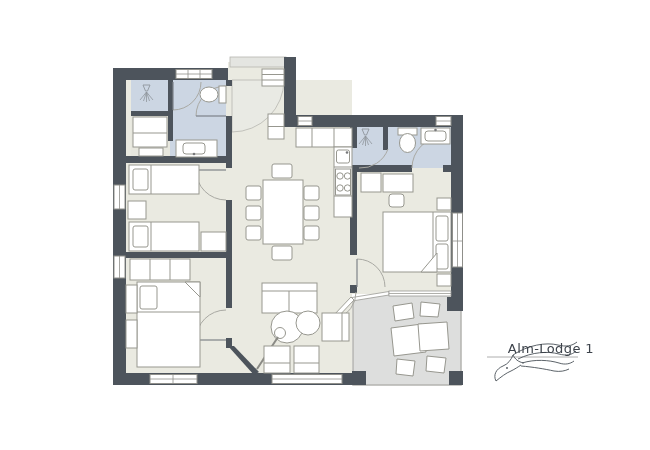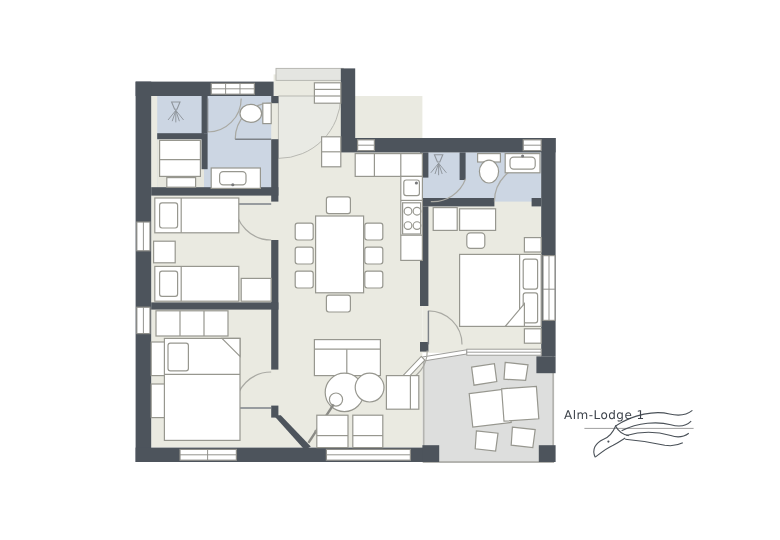--- a/index.html
+++ b/index.html
@@ -1,20 +1,20 @@
 <!DOCTYPE html>
 <html><head>
 <meta charset="utf-8">
 <style>
   html,body{margin:0;padding:0;background:#fff;}
   .stage{position:relative;width:650px;height:450px;background:#ffffff;overflow:hidden;
          font-family:"Liberation Sans", sans-serif;}
   .stage svg{position:absolute;left:0;top:0;}
-  .branding-title{position:absolute;left:470px;top:341px;width:124px;text-align:left;
-    font-size:10px;letter-spacing:.4px;color:#3d434b;font-family:"DejaVu Sans",sans-serif;}
+  .branding-title{position:absolute;left:470px;top:341px;width:124px;text-align:right;
+    font-size:13px;letter-spacing:.4px;color:#3d434b;font-family:"DejaVu Sans",sans-serif;}
 </style>
 </head>
 <body>
 
 <div class="stage">
   <svg id="plan" width="650" height="450" xmlns="http://www.w3.org/2000/svg" viewBox="0 0 650 450">
       <rect fill="#eaeae1" stroke="none" stroke-width="1" x="126" y="80" width="226" height="293"></rect>
       <rect fill="#eaeae1" stroke="none" stroke-width="1" x="352" y="127" width="99" height="167"></rect>
       <rect fill="#eaeae1" stroke="none" stroke-width="1" x="228" y="62" width="56" height="18"></rect>
       <rect fill="#ccd6e3" stroke="none" stroke-width="1" x="131" y="80" width="95" height="78"></rect>

